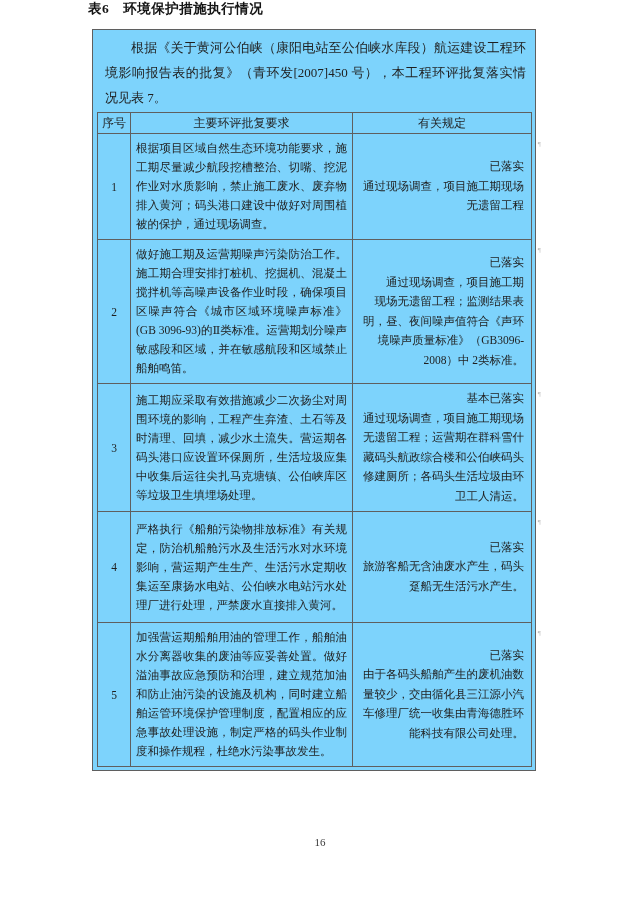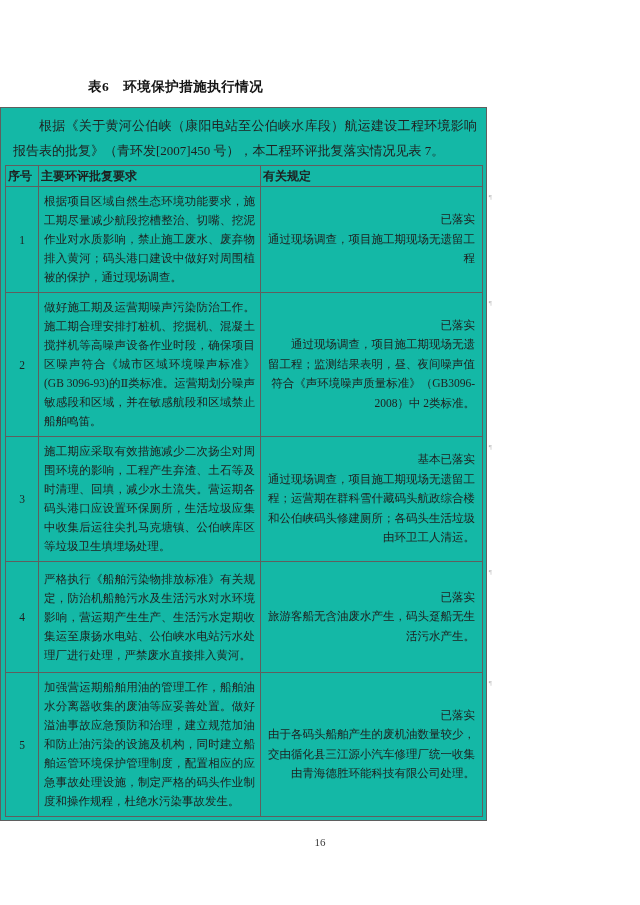--- a/index.html
+++ b/index.html
@@ -8,37 +8,37 @@
     background: #ffffff;
   }
   .page {
     position: relative;
     width: 640px;
     height: 905px;
     background: #ffffff;
     font-family: "Liberation Serif", "DejaVu Serif", serif;
     color: #1f1f1f;
     box-sizing: border-box;
-    padding-top: 78px;
     overflow: hidden;
   }
   .doc-heading {
     margin: 0 0 11px 88px;
     font-size: 13.5px;
     font-weight: bold;
     letter-spacing: 0.5px;
     color: #141414;
   }
   .content-box {
     position: relative;
-    width: 487px;
+    margin-left: 92px;
+    width: 444px;
     border: 1.5px solid #5f5f5f;
     box-sizing: border-box;
     padding: 2px 3px 3px 4px;
-    background: #14b8a6;
+    background: #7dd3fc;
     z-index: 2;
   }
   .intro-paragraph {
     margin: 3px 6px 2px 8px;
     font-size: 13px;
     line-height: 25px;
     text-indent: 2em;
     text-align: justify;
     color: #1f1f1f;
   }
@@ -54,24 +54,24 @@
     border-collapse: collapse;
     table-layout: fixed;
     font-size: 11.5px;
   }
   table.approval-table th,
   table.approval-table td {
     border: 1.5px solid #5f5f5f;
     box-sizing: border-box;
   }
   table.approval-table th {
-    font-weight: bold;
+    font-weight: normal;
     font-size: 12px;
     height: 21px;
-    text-align: left;
+    text-align: center;
     padding: 1px 2px;
   }
   col.c-no  { width: 33px; }
   col.c-req { width: 222px; }
   td.cell-no {
     text-align: center;
     vertical-align: middle;
     font-size: 11.5px;
   }
   td.cell-req {

